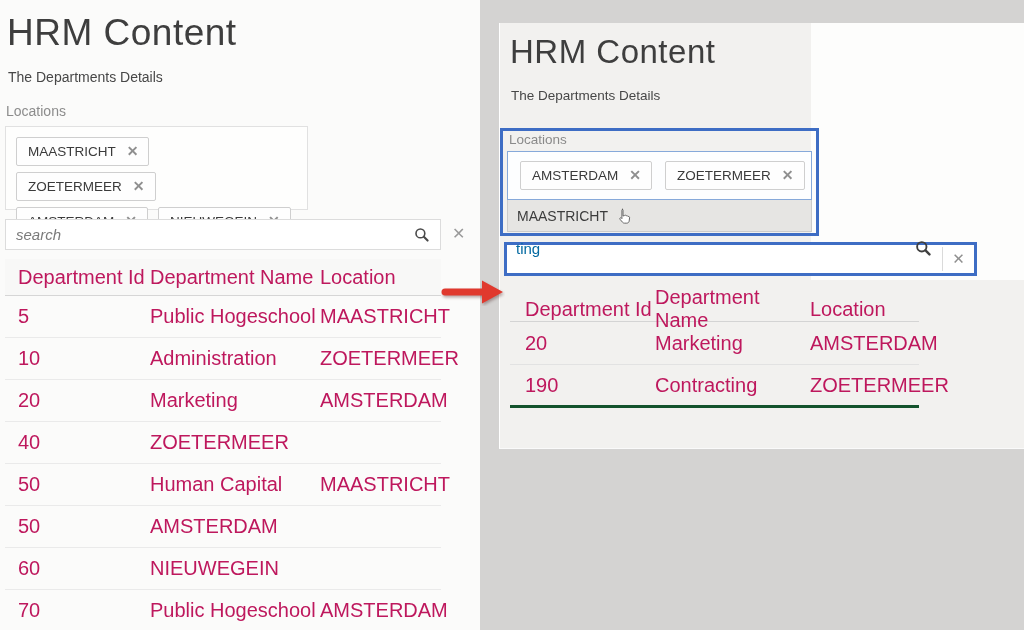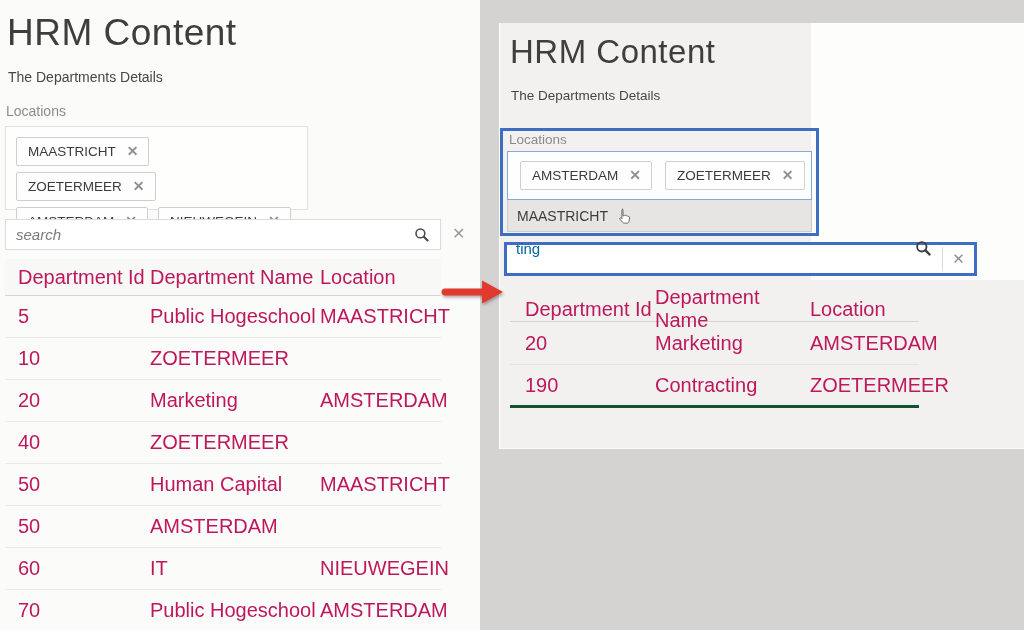--- a/index.html
+++ b/index.html
@@ -124,20 +124,21 @@
       <span>Department Name</span>
       <span>Location</span>
     </div>
     <div class="t-row">
       <span>5</span>
       <span>Public Hogeschool</span>
       <span>MAASTRICHT</span>
     </div>
     <div class="t-row">
       <span>10</span>
+      <span>Administration</span>
       <span>ZOETERMEER</span>
     </div>
     <div class="t-row">
       <span>20</span>
       <span>Marketing</span>
       <span>AMSTERDAM</span>
     </div>
     <div class="t-row">
       <span>40</span>
       <span>ZOETERMEER</span>
@@ -146,21 +147,20 @@
       <span>50</span>
       <span>Human Capital</span>
       <span>MAASTRICHT</span>
     </div>
     <div class="t-row">
       <span>50</span>
       <span>AMSTERDAM</span>
     </div>
     <div class="t-row">
       <span>60</span>
-      <span>IT</span>
       <span>NIEUWEGEIN</span>
     </div>
     <div class="t-row">
       <span>70</span>
       <span>Public Hogeschool</span>
       <span>AMSTERDAM</span>
     </div>
   </div>
 </div>
 

